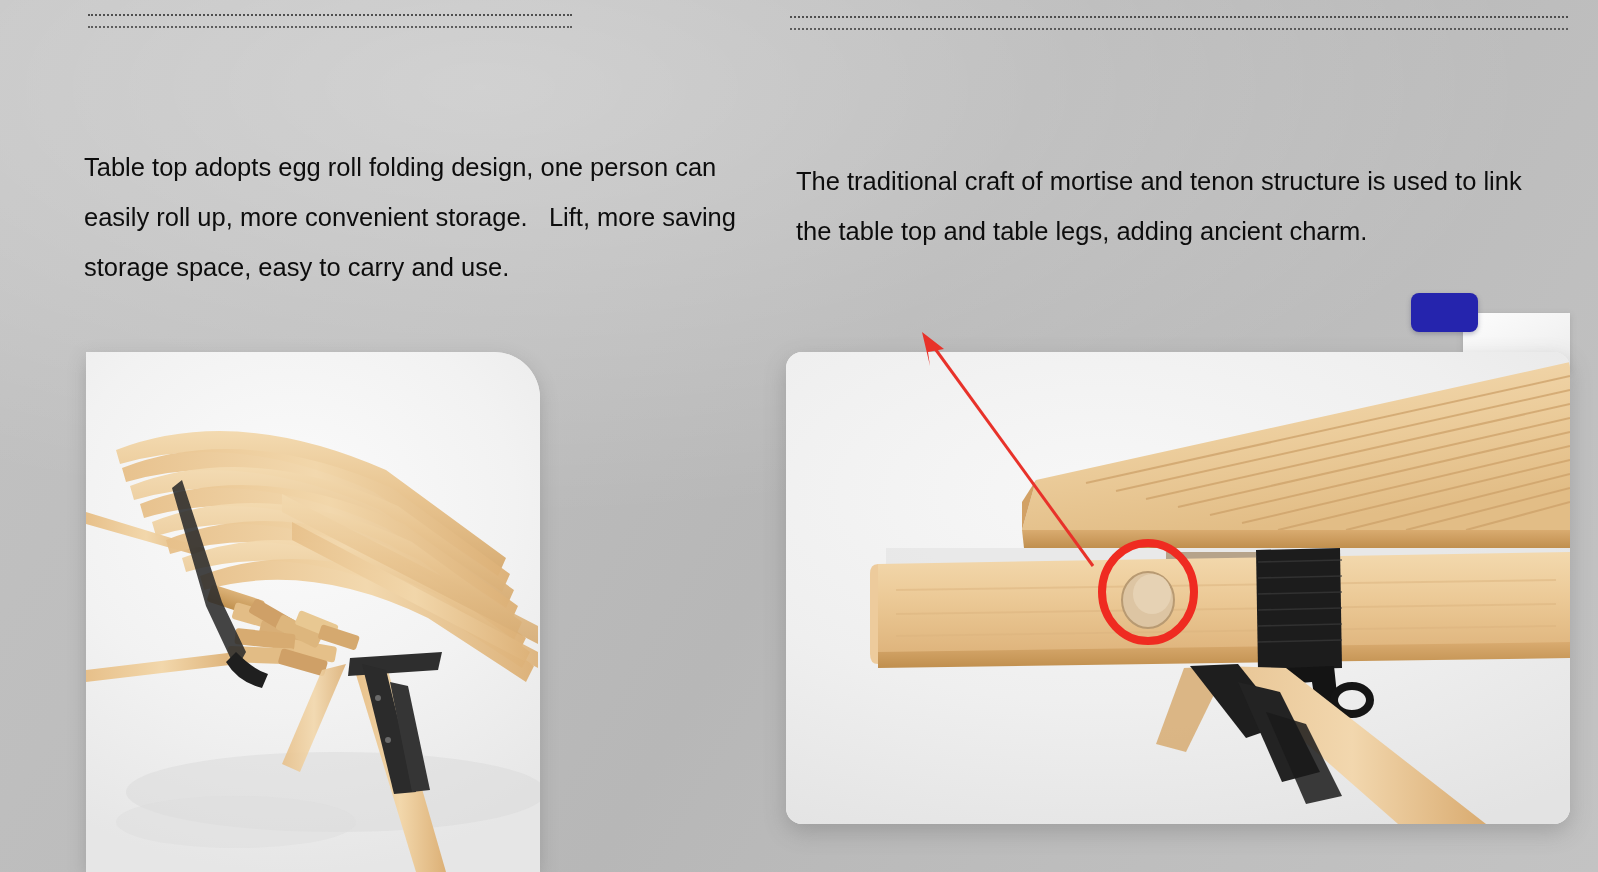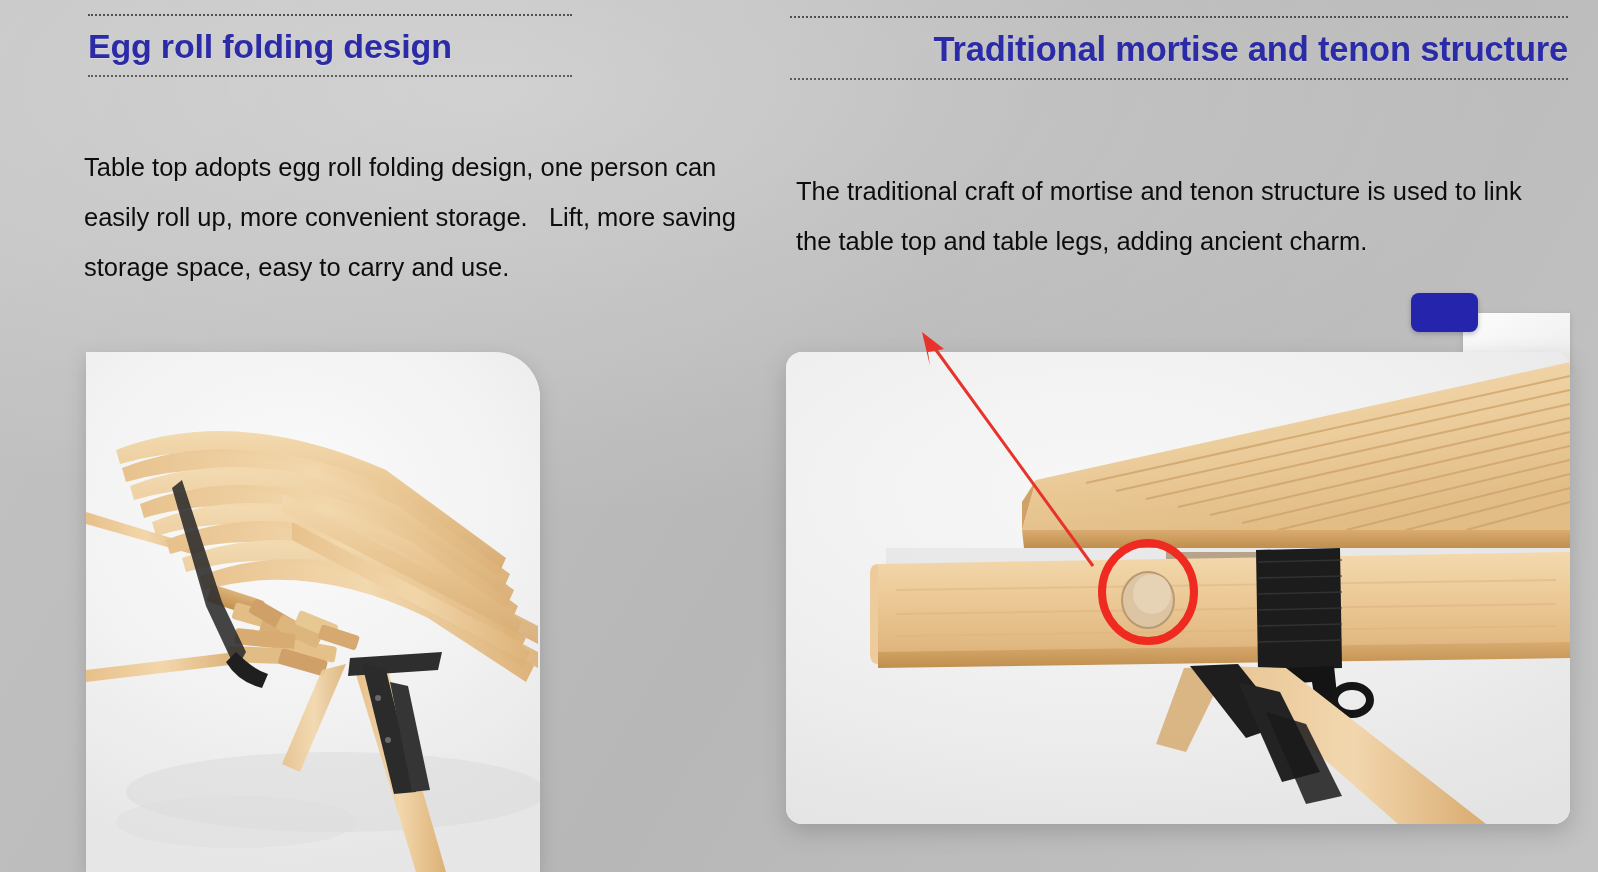--- a/index.html
+++ b/index.html
@@ -43,21 +43,21 @@
 
   
   .body-text {
     position:absolute;
     color:#0d0d0d;
     font-size:25.5px;
     line-height:50px;
     white-space:pre-wrap;
   }
   .body-left  { left:84px; top:142px;  width:660px; }
-  .body-right { left:796px; top:166px; width:760px; }
+  .body-right { left:796px; top:156px; width:760px; }
 
   
   .photo {
     position:absolute;
     overflow:hidden;
     background:#f1f1f0;
   }
   .photo-left {
     left:86px; top:352px; width:454px; height:520px;
     border-radius:0 46px 0 0;
@@ -99,21 +99,20 @@
 </head>
 <body>
 
 <div class="stage">
 
   <div class="col col-left">
 
     <div class="head-wrap left">
       <div class="dash"></div>
       <div class="headline">
-        <span class="l1">Egg roll folding design</span>
       </div>
       <div class="dash thin"></div>
     </div>
 
     <div class="body-text body-left">Table top adopts egg roll folding design, one person can  easily roll up, more convenient storage.   Lift, more saving storage space, easy to carry and use.</div>
 
     <div class="photo photo-left">
       <div class="scene photo-bg-left"></div>
 
       <svg class="scene" viewBox="0 0 454 520" preserveAspectRatio="none">
@@ -186,21 +185,20 @@
         <circle cx="302" cy="388" r="3" fill="#6a6a6a"></circle>
       </svg>
     </div>
   </div>
 
   <div class="col col-right">
 
     <div class="head-wrap right">
       <div class="dash"></div>
       <div class="headline">
-        <span class="l1">Traditional mortise and tenon structure</span>
       </div>
       <div class="dash thin"></div>
     </div>
   </div>
 
   <div class="body-text body-right">The traditional craft of mortise and tenon structure is used to link the table top and table legs, adding ancient charm.</div>
 
   <div class="badge-sheet"></div>
   <div class="badge"></div>
 

